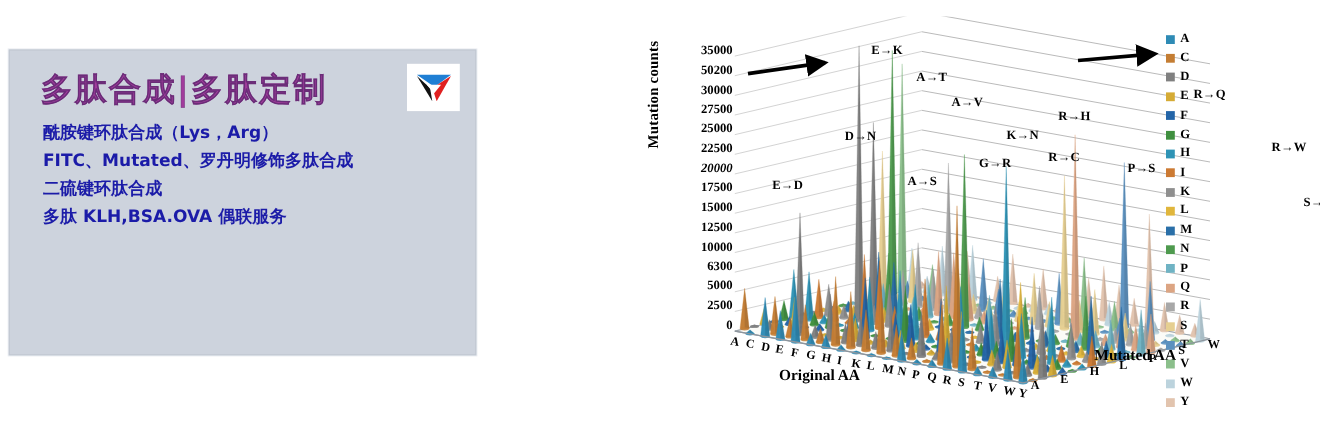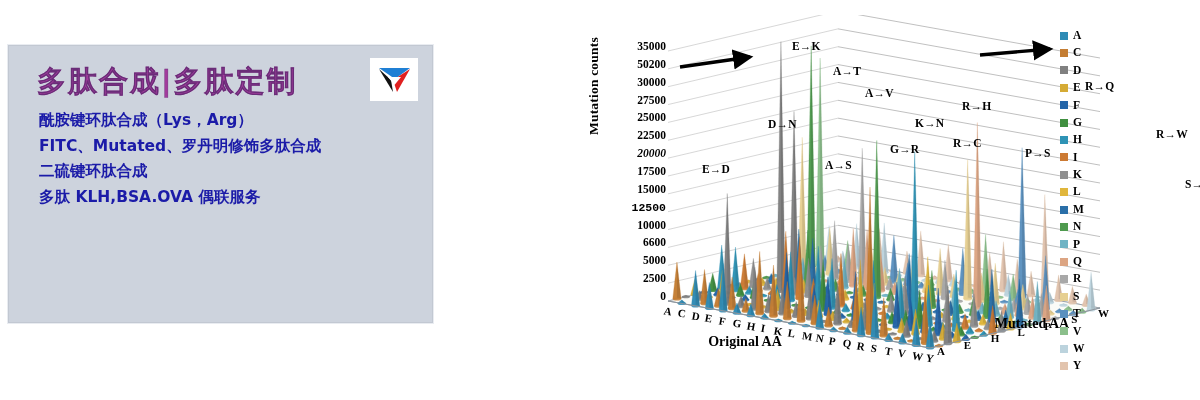--- a/index.html
+++ b/index.html
@@ -120,23 +120,23 @@
     <div class="yticks" id="yticks">
         <div class="ytick" style="top: 25px; width: 62px;">35000</div>
         <div class="ytick" style="top: 42.8571px; width: 62px;">50200</div>
         <div class="ytick" style="top: 60.7143px; width: 62px;">30000</div>
         <div class="ytick" style="top: 78.5714px; width: 62px;">27500</div>
         <div class="ytick" style="top: 96.4286px; width: 62px;">25000</div>
         <div class="ytick" style="top: 114.286px; width: 62px;">22500</div>
         <div class="ytick" style="top: 132.143px; width: 62px; font-style: italic;">20000</div>
         <div class="ytick" style="top: 150px; width: 62px;">17500</div>
         <div class="ytick" style="top: 167.857px; width: 62px;">15000</div>
-        <div class="ytick" style="top: 185.714px; width: 62px; font-family: Liberation Mono, monospace;">12500</div>
+        <div class="ytick" style="top: 185.714px; width: 62px;">12500</div>
         <div class="ytick" style="top: 203.571px; width: 62px;">10000</div>
-        <div class="ytick" style="top: 221.429px; width: 62px;">6600</div>
+        <div class="ytick" style="top: 221.429px; width: 62px;">6300</div>
         <div class="ytick" style="top: 239.286px; width: 62px;">5000</div>
         <div class="ytick" style="top: 257.143px; width: 62px;">2500</div>
         <div class="ytick" style="top: 275px; width: 62px;">0</div>
       </div>
 
     <svg class="plot" id="plotsvg" width="540" height="370">
         <g>
           <line x1="248" y1="-4" x2="510" y2="43" stroke="#b9b9b9" stroke-width="0.9"></line>
           <line x1="248" y1="13.857142857142861" x2="510" y2="60.85714285714286" stroke="#b9b9b9" stroke-width="0.9"></line>
           <line x1="248" y1="31.714285714285722" x2="510" y2="78.71428571428572" stroke="#b9b9b9" stroke-width="0.9"></line>

